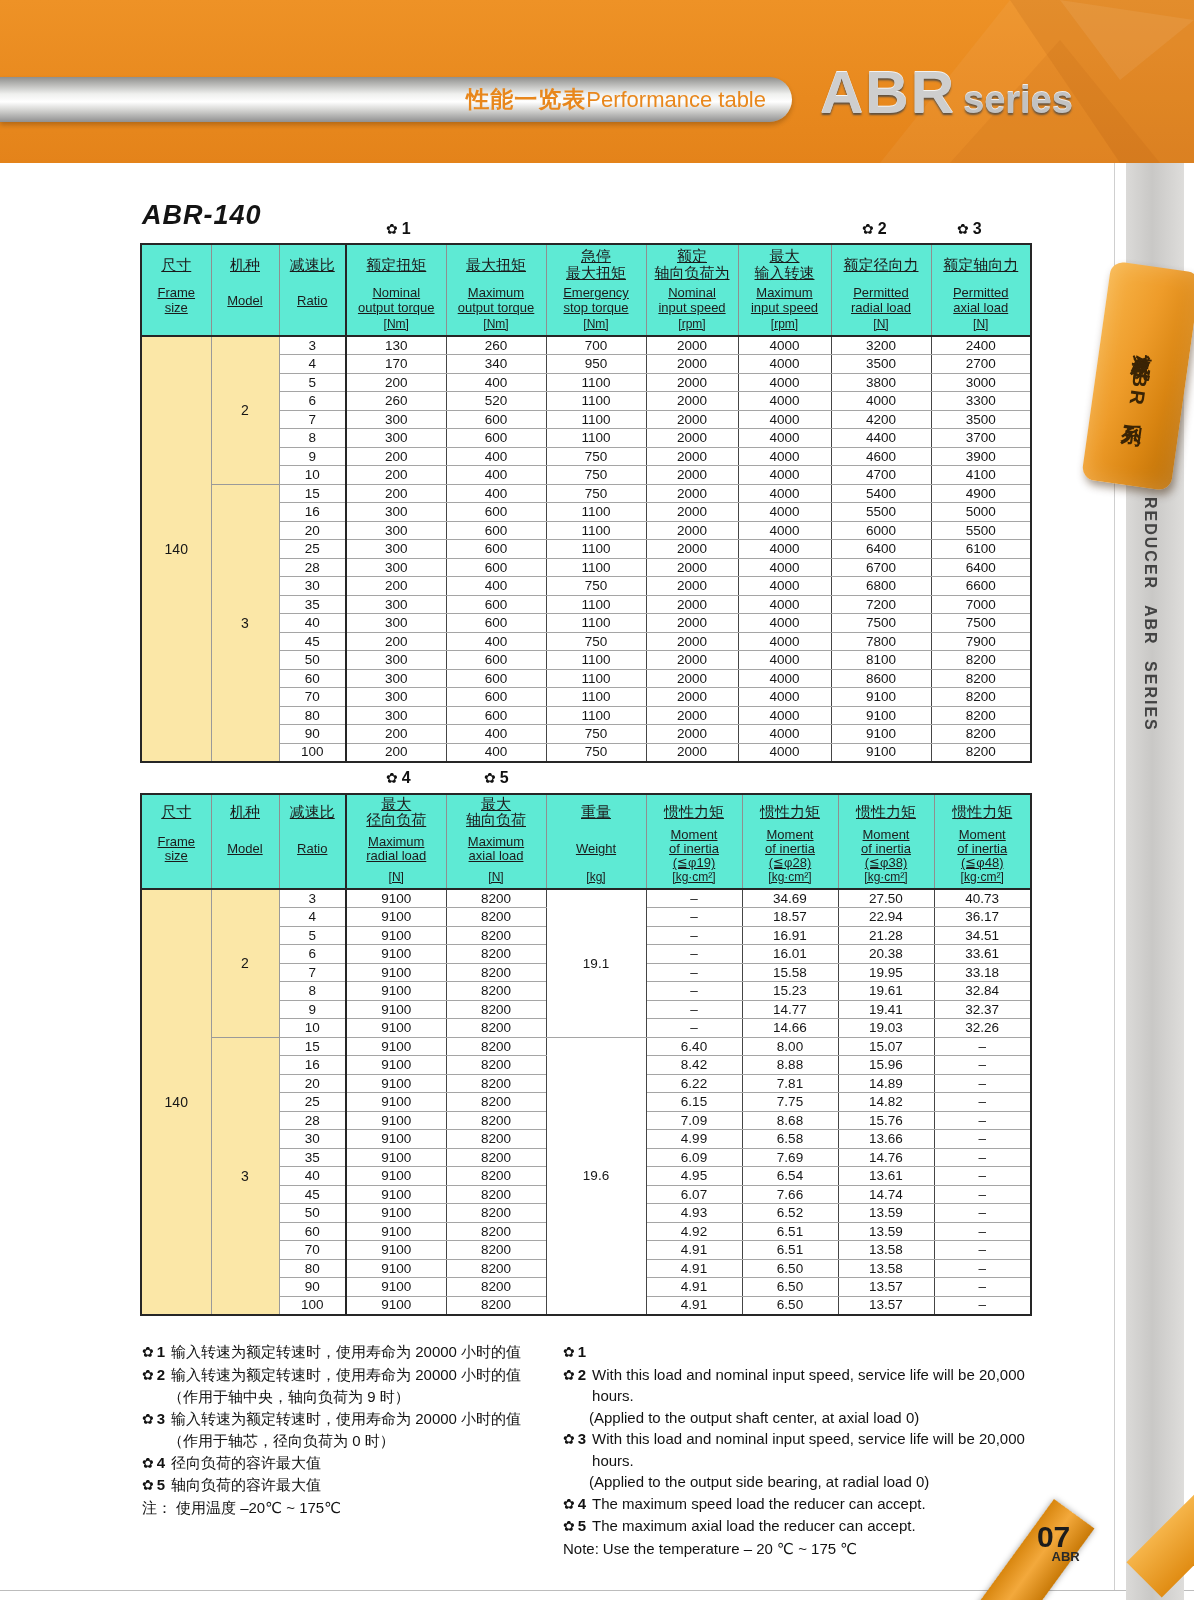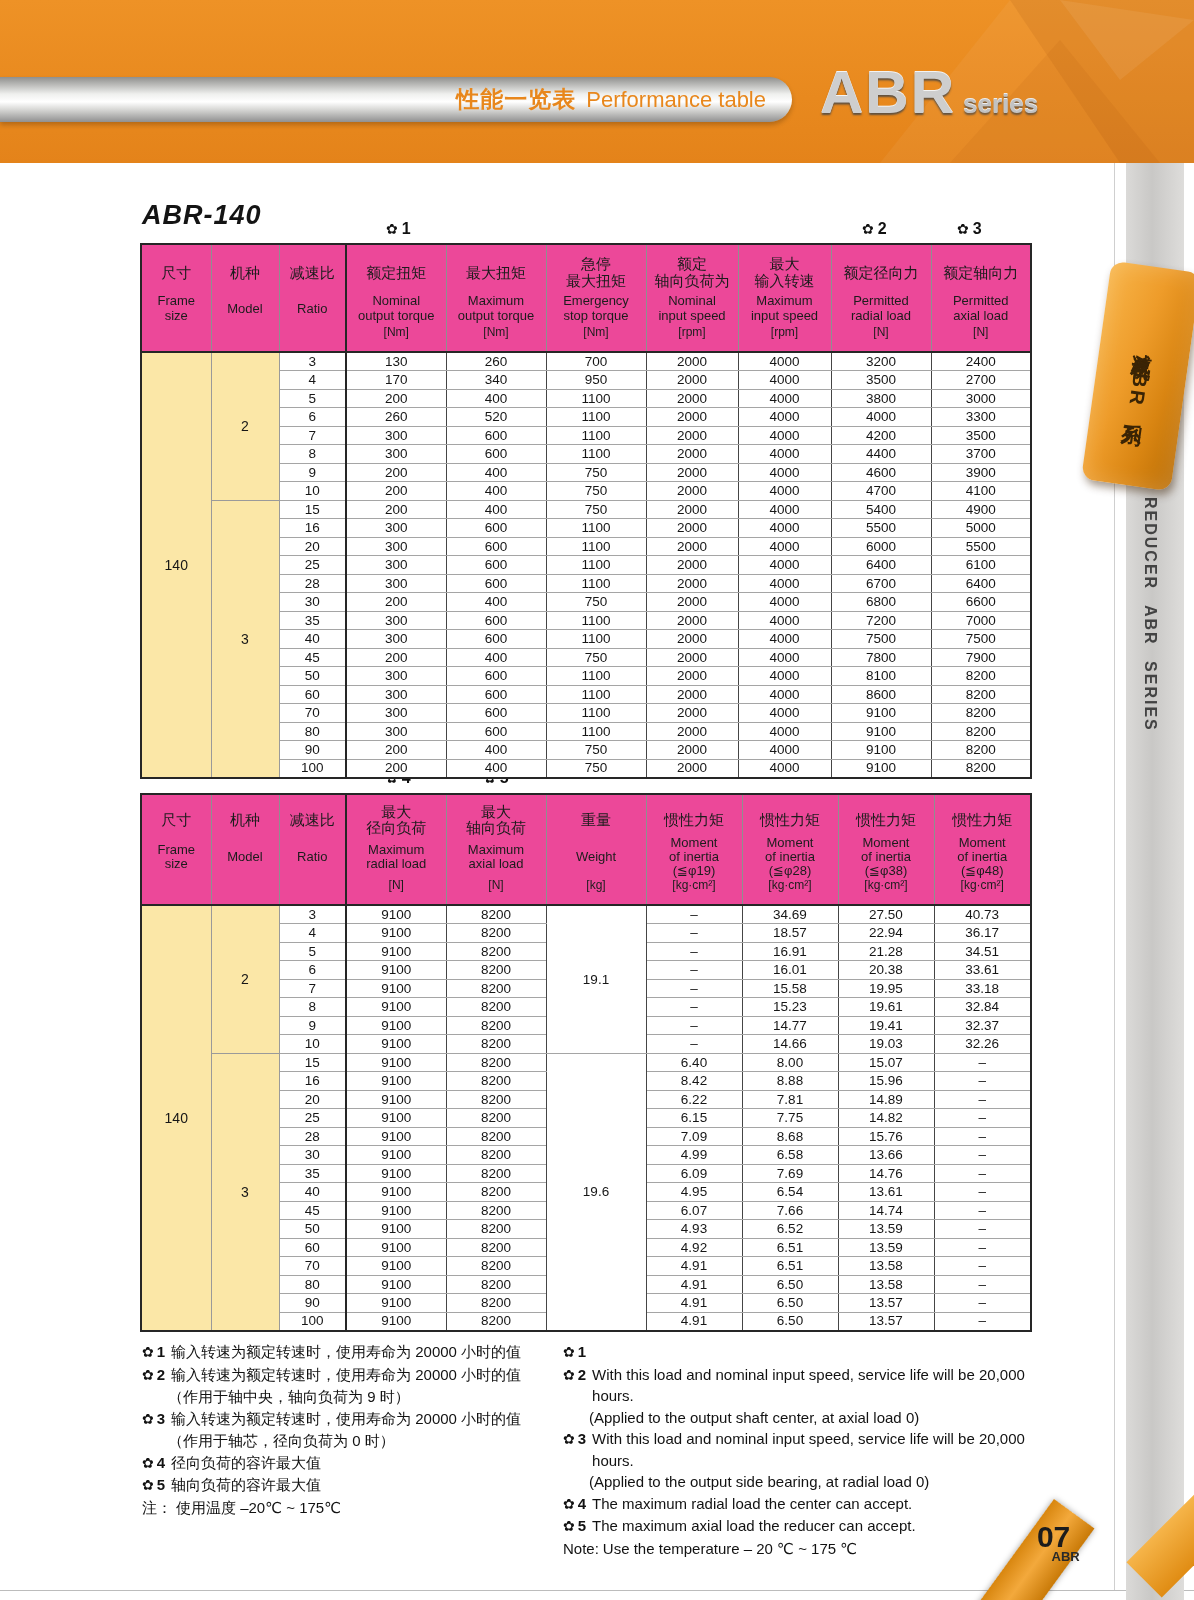--- a/index.html
+++ b/index.html
@@ -6,28 +6,28 @@
   body{width:1194px;height:1600px;position:relative;background:#ffffff;
        font-family:"Liberation Sans","DejaVu Sans",sans-serif;overflow:hidden;color:#1a1a1a;}
   .page{position:absolute;inset:0;overflow:hidden;}
 
   
   .banner{position:absolute;left:0;top:0;width:1194px;height:163px;
           background:linear-gradient(180deg,#ee9226 0%,#e8891e 60%,#e4831a 100%);z-index:2;}
   .banner svg{position:absolute;left:0;top:0;}
   .pill{position:absolute;left:0;top:77px;width:792px;height:45px;border-radius:0 23px 23px 0;
         background:linear-gradient(180deg,#8f8f8d 0%,#eff0ee 38%,#ffffff 55%,#d8d8d6 72%,#909090 100%);
-        display:flex;align-items:center;justify-content:flex-end;gap:10px;
+        display:flex;align-items:center;justify-content:flex-end;gap:0;
         padding-right:26px;box-sizing:border-box;box-shadow:0 3px 5px rgba(0,0,0,.22);}
   .pill-cn{color:#e8871c;font-size:23px;font-weight:bold;letter-spacing:1px;}
   .pill-en{color:#e8871c;font-size:22px;}
   .abr-logo{position:absolute;left:820px;top:58px;display:flex;align-items:baseline;}
   .abr-big{font-size:60px;font-weight:bold;letter-spacing:2px;color:#cecece;
            text-shadow:0 -1px 0 #f4f4f4,0 2px 2px rgba(70,70,70,.85);}
-  .abr-small{font-size:26px;font-weight:bold;margin-left:7px;color:#c2c2c2;
+  .abr-small{font-size:38px;font-weight:bold;margin-left:7px;color:#c2c2c2;
            text-shadow:0 -1px 0 #eeeeee,0 2px 2px rgba(70,70,70,.8);}
 
   
   .strip-hairline{position:absolute;left:1114px;top:163px;width:1px;height:1427px;background:#cfcfcf;z-index:1;}
   .bottom-hairline{position:absolute;left:0;top:1590px;width:1194px;height:1px;background:#bcbcbc;z-index:1;}
   .side-strip{position:absolute;left:1126px;top:163px;width:58px;height:1437px;z-index:2;
         background:linear-gradient(90deg,#dbdad8 0%,#c9c8c6 45%,#dedddb 100%);}
   .side-tab{position:absolute;left:1096px;top:266px;width:90px;height:220px;border-radius:13px;z-index:4;
         transform:rotate(8deg);
         background:linear-gradient(105deg,#f8b54a 0%,#ee9c2a 40%,#d98512 70%,#bb6e05 100%);
@@ -50,22 +50,22 @@
 
   
   .model-title{position:absolute;left:142px;top:200px;font-size:27px;font-style:italic;
         font-weight:bold;color:#141414;letter-spacing:1px;}
   .marker{position:absolute;font-size:16px;font-weight:bold;color:#111;white-space:nowrap;}
   .gear{font-size:14px;font-weight:normal;margin-right:4px;}
 
   table.spec{position:absolute;left:140px;width:890px;border-collapse:collapse;table-layout:fixed;
         border:2px solid #262626;background:#fff;}
   #t1{top:243px;} #t2{top:793px;}
-  th{background:#ec4899;border:1px solid #8f8f8f;border-bottom:2px solid #262626;
-     padding:8px;font-weight:normal;vertical-align:top;}
+  th{background:#5eead4;border:1px solid #8f8f8f;border-bottom:2px solid #262626;
+     padding:0;font-weight:normal;vertical-align:top;text-decoration:underline;}
   th.thick-l,td.thick-l{border-left:2px solid #262626;}
   .h-wrap{display:flex;flex-direction:column;}
   #t1 .h-wrap{height:90px;} #t2 .h-wrap{height:93px;}
   .h-cn{min-height:38px;display:flex;align-items:center;justify-content:center;text-align:center;
         white-space:pre-line;font-size:15px;line-height:17px;color:#1c1c1c;}
   #t2 .h-cn{min-height:33px;line-height:16px;}
   .h-en{flex:1;display:flex;align-items:center;justify-content:center;text-align:center;
         white-space:pre-line;font-size:13px;line-height:15px;color:#1c1c1c;}
   #t2 .h-en{line-height:14px;}
   .h-unit{height:18px;display:flex;align-items:flex-start;justify-content:center;
@@ -831,21 +831,21 @@
       </div>
       <div class="fn-line">
         <span class="fn-mark"><span class="gear">✿</span><span>3</span></span>
         <span class="fn-text">With this load and nominal input speed, service life will be 20,000 hours.</span>
       </div>
       <div class="fn-line indent">
         <span class="fn-text">(Applied to the output side bearing, at radial load 0)</span>
       </div>
       <div class="fn-line">
         <span class="fn-mark"><span class="gear">✿</span><span>4</span></span>
-        <span class="fn-text">The maximum radial load the center can accept.</span>
+        <span class="fn-text">The maximum speed load the reducer can accept.</span>
       </div>
       <div class="fn-line">
         <span class="fn-mark"><span class="gear">✿</span><span>5</span></span>
         <span class="fn-text">The maximum axial load the reducer can accept.</span>
       </div>
       <div class="fn-line">
         <span class="fn-label">Note:</span>
         <span class="fn-text">Use the temperature – 20 ℃ ~ 175 ℃</span>
       </div>
     </div>

